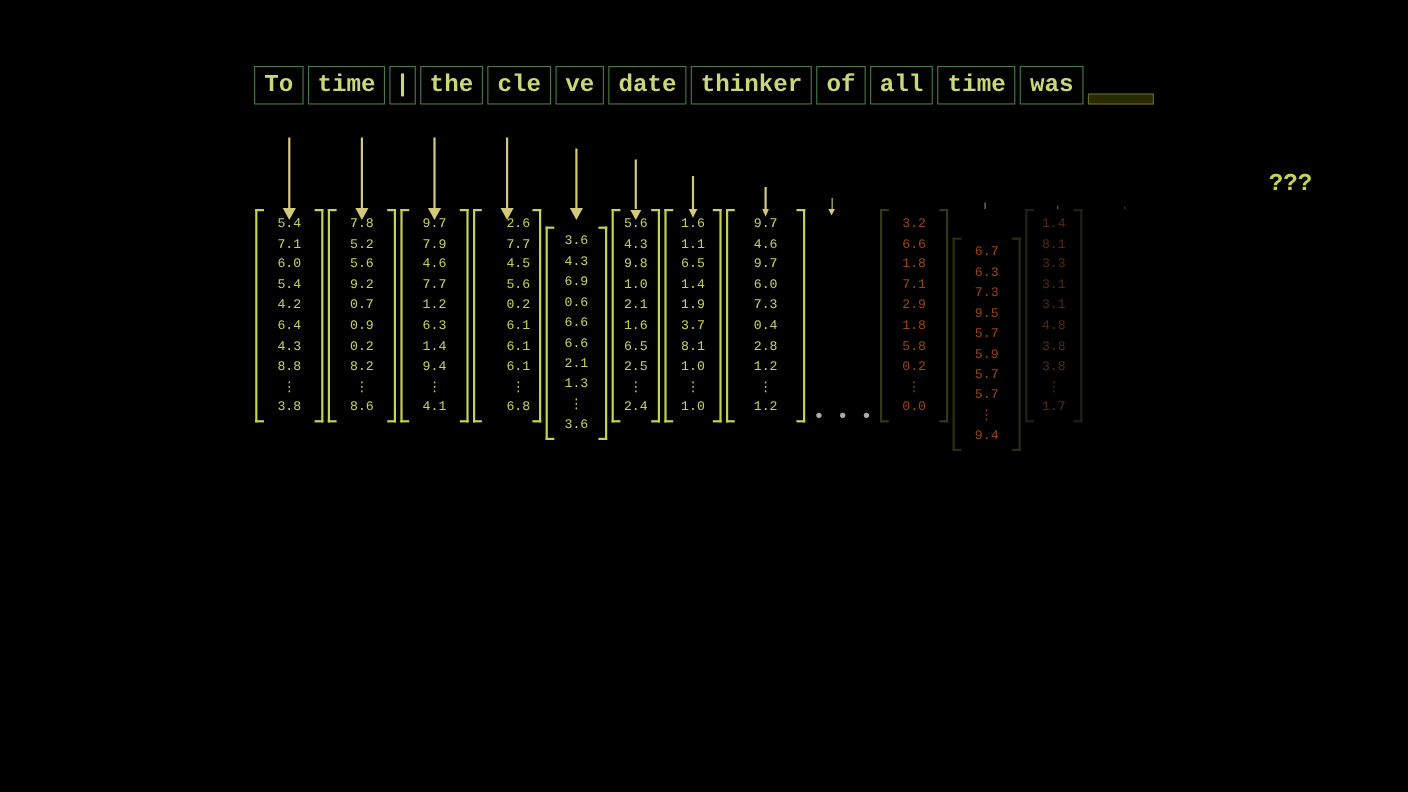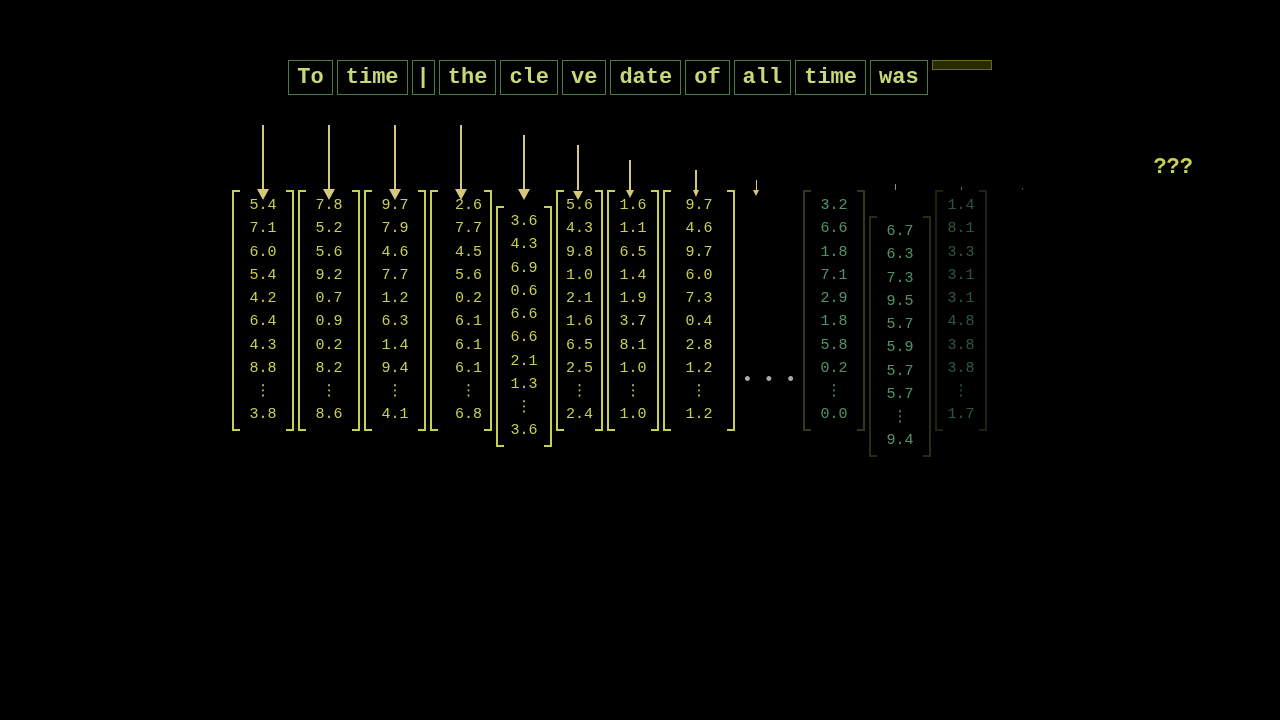--- a/index.html
+++ b/index.html
@@ -17,21 +17,21 @@
       height: 720px;
       display: flex;
       flex-direction: column;
       align-items: center;
       padding-top: 60px;
     }
 
     
     .token-row {
       display: flex;
-      align-items: flex-start;
+      align-items: flex-end;
       gap: 4px;
       margin-bottom: 10px;
       text-decoration: underline;
     }
 
     .token {
       border: 1.5px solid #4a7a4a;
       color: #c8d878;
       font-size: 22px;
       font-weight: bold;
@@ -43,28 +43,28 @@
 
     .token.unknown {
       border-color: #6a6a20;
       background: #3a3a00;
       color: transparent;
       min-width: 60px;
     }
 
     .col-val {
       color: #c8d050;
-      font-size: 15px;
+      font-size: 12px;
       line-height: 1.55;
       text-align: center;
       font-family: 'Courier New', monospace;
     }
 
     .col-val.faded {
-      color: #86efac;
+      color: #f97316;
       opacity: 0.6;
     }
 
     .dots-col {
       color: #aaa;
       font-size: 18px;
       display: flex;
       align-items: center;
       justify-content: center;
       min-width: 60px;
@@ -105,20 +105,21 @@
 <div class="main-container">
 
   <div class="token-row">
     <div class="token">To</div>
     <div class="token">time</div>
     <div class="token" style="min-width:20px;padding:4px 4px;">|</div>
     <div class="token">the</div>
     <div class="token">cle</div>
     <div class="token">ve</div>
     <div class="token">date</div>
+    <div class="token">thinker</div>
     <div class="token">of</div>
     <div class="token">all</div>
     <div class="token">time</div>
     <div class="token">was</div>
     <div class="token unknown" style="min-width:60px;border-color:#6a6a20;background:#2a2a00;"></div>
   </div>
 
   <div style="display:flex; flex-direction:column; align-items:flex-start; position:relative;">
 
     <div style="display:flex; align-items:flex-end; gap:4px; height:85px; margin-left:0px;">

